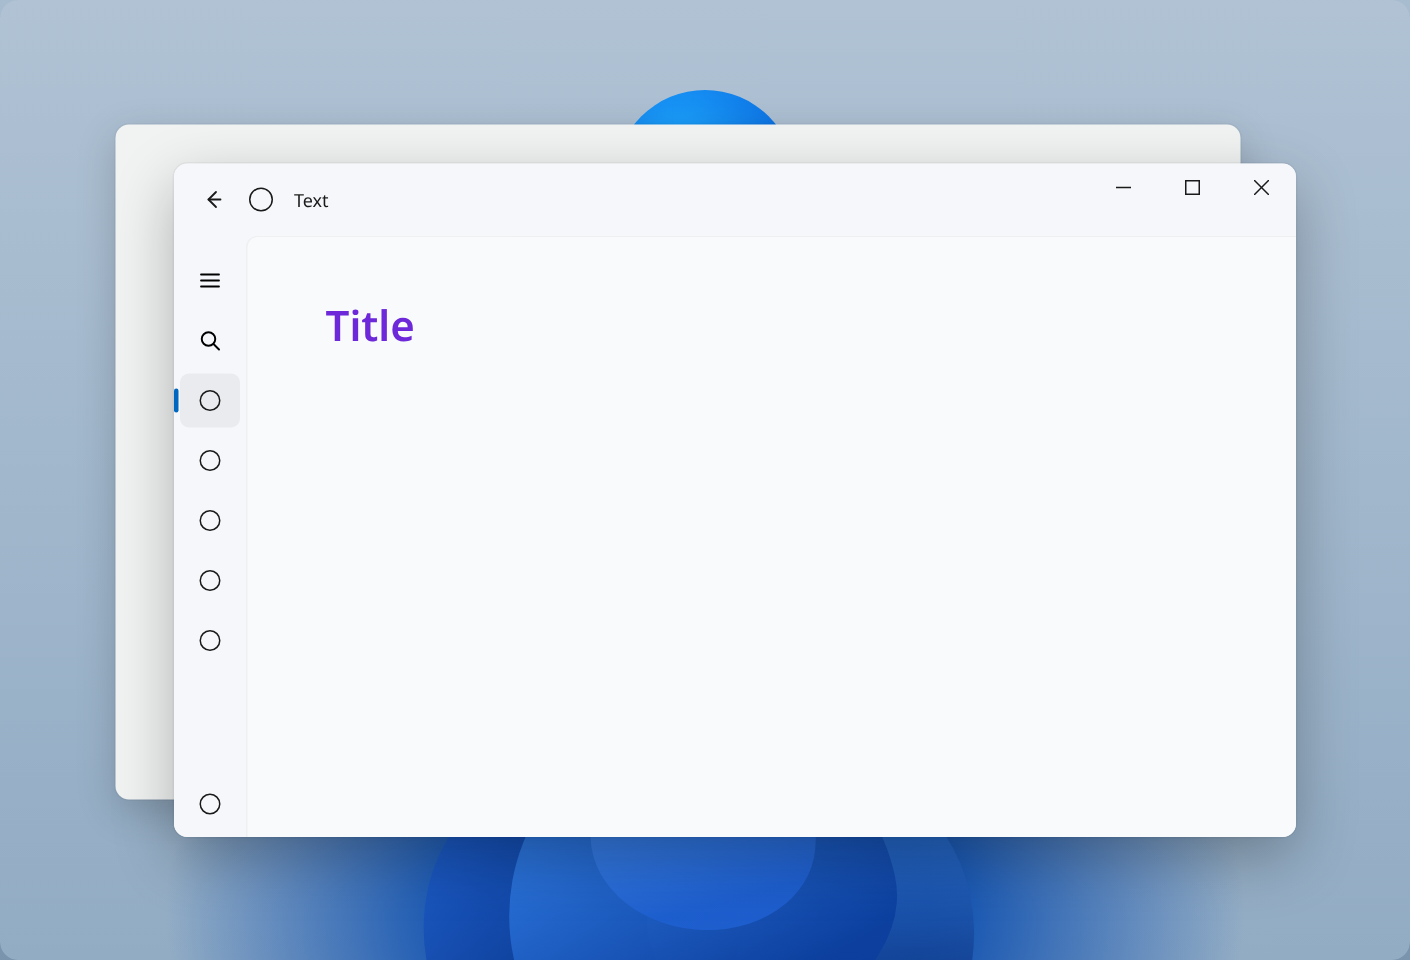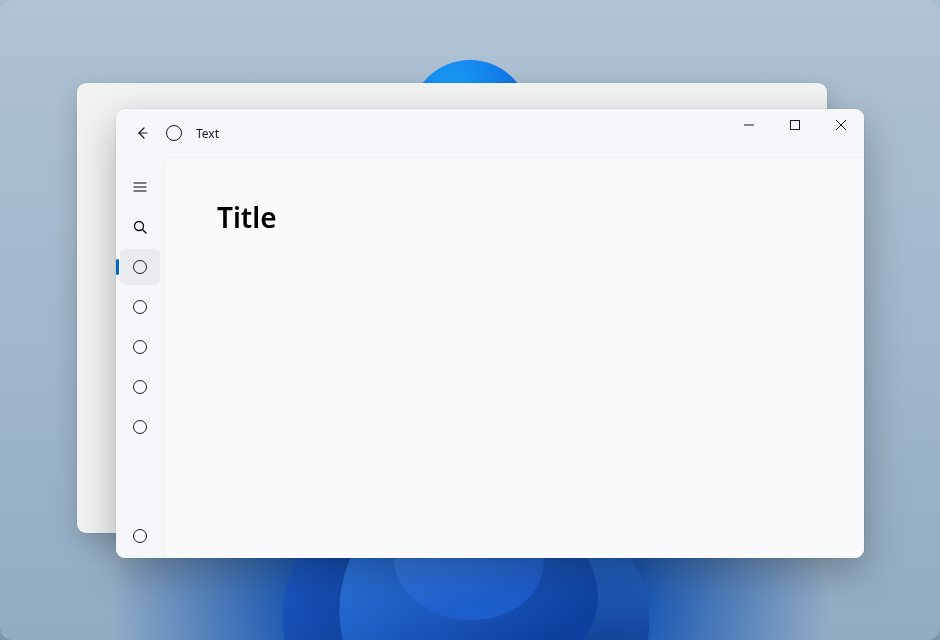--- a/index.html
+++ b/index.html
@@ -194,21 +194,21 @@
       background: #f8fafc;
       border-top-left-radius: 8px;
       border: 1px solid rgba(0,0,0,0.04);
       border-right: none;
       border-bottom: none;
       padding: 40px 52px;
     }
     .page-title {
       font-size: 28px;
       font-weight: 600;
-      color: #000000;
+      color: #6d28d9;
     }
   </style>
 </head>
 <body>
 
 <div class="wallpaper">
   <div class="bloom-circle"></div>
   <div class="bloom-petals">
     <div class="petal p2"></div>
     <div class="petal p3"></div>

